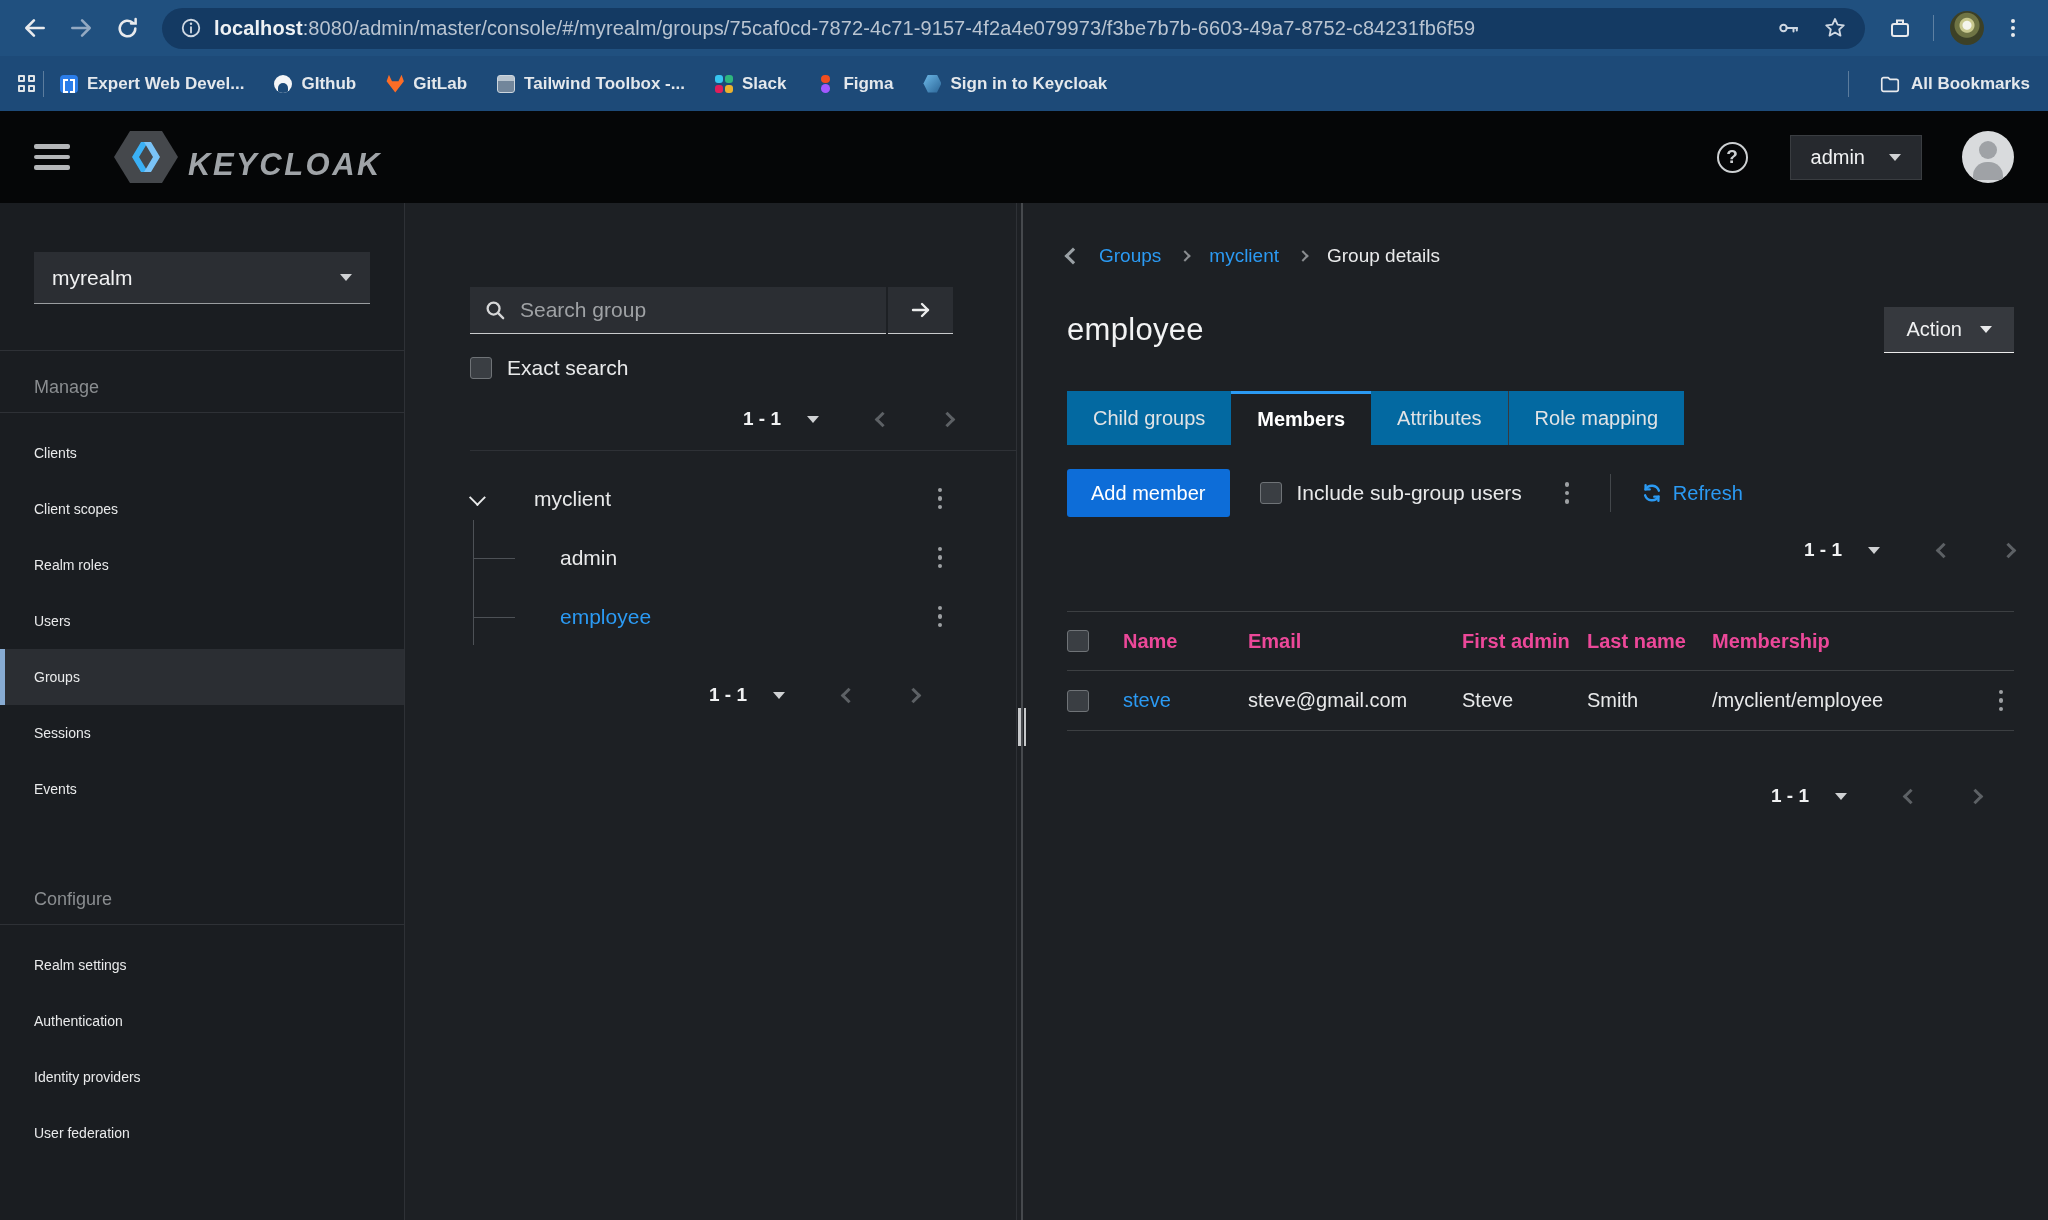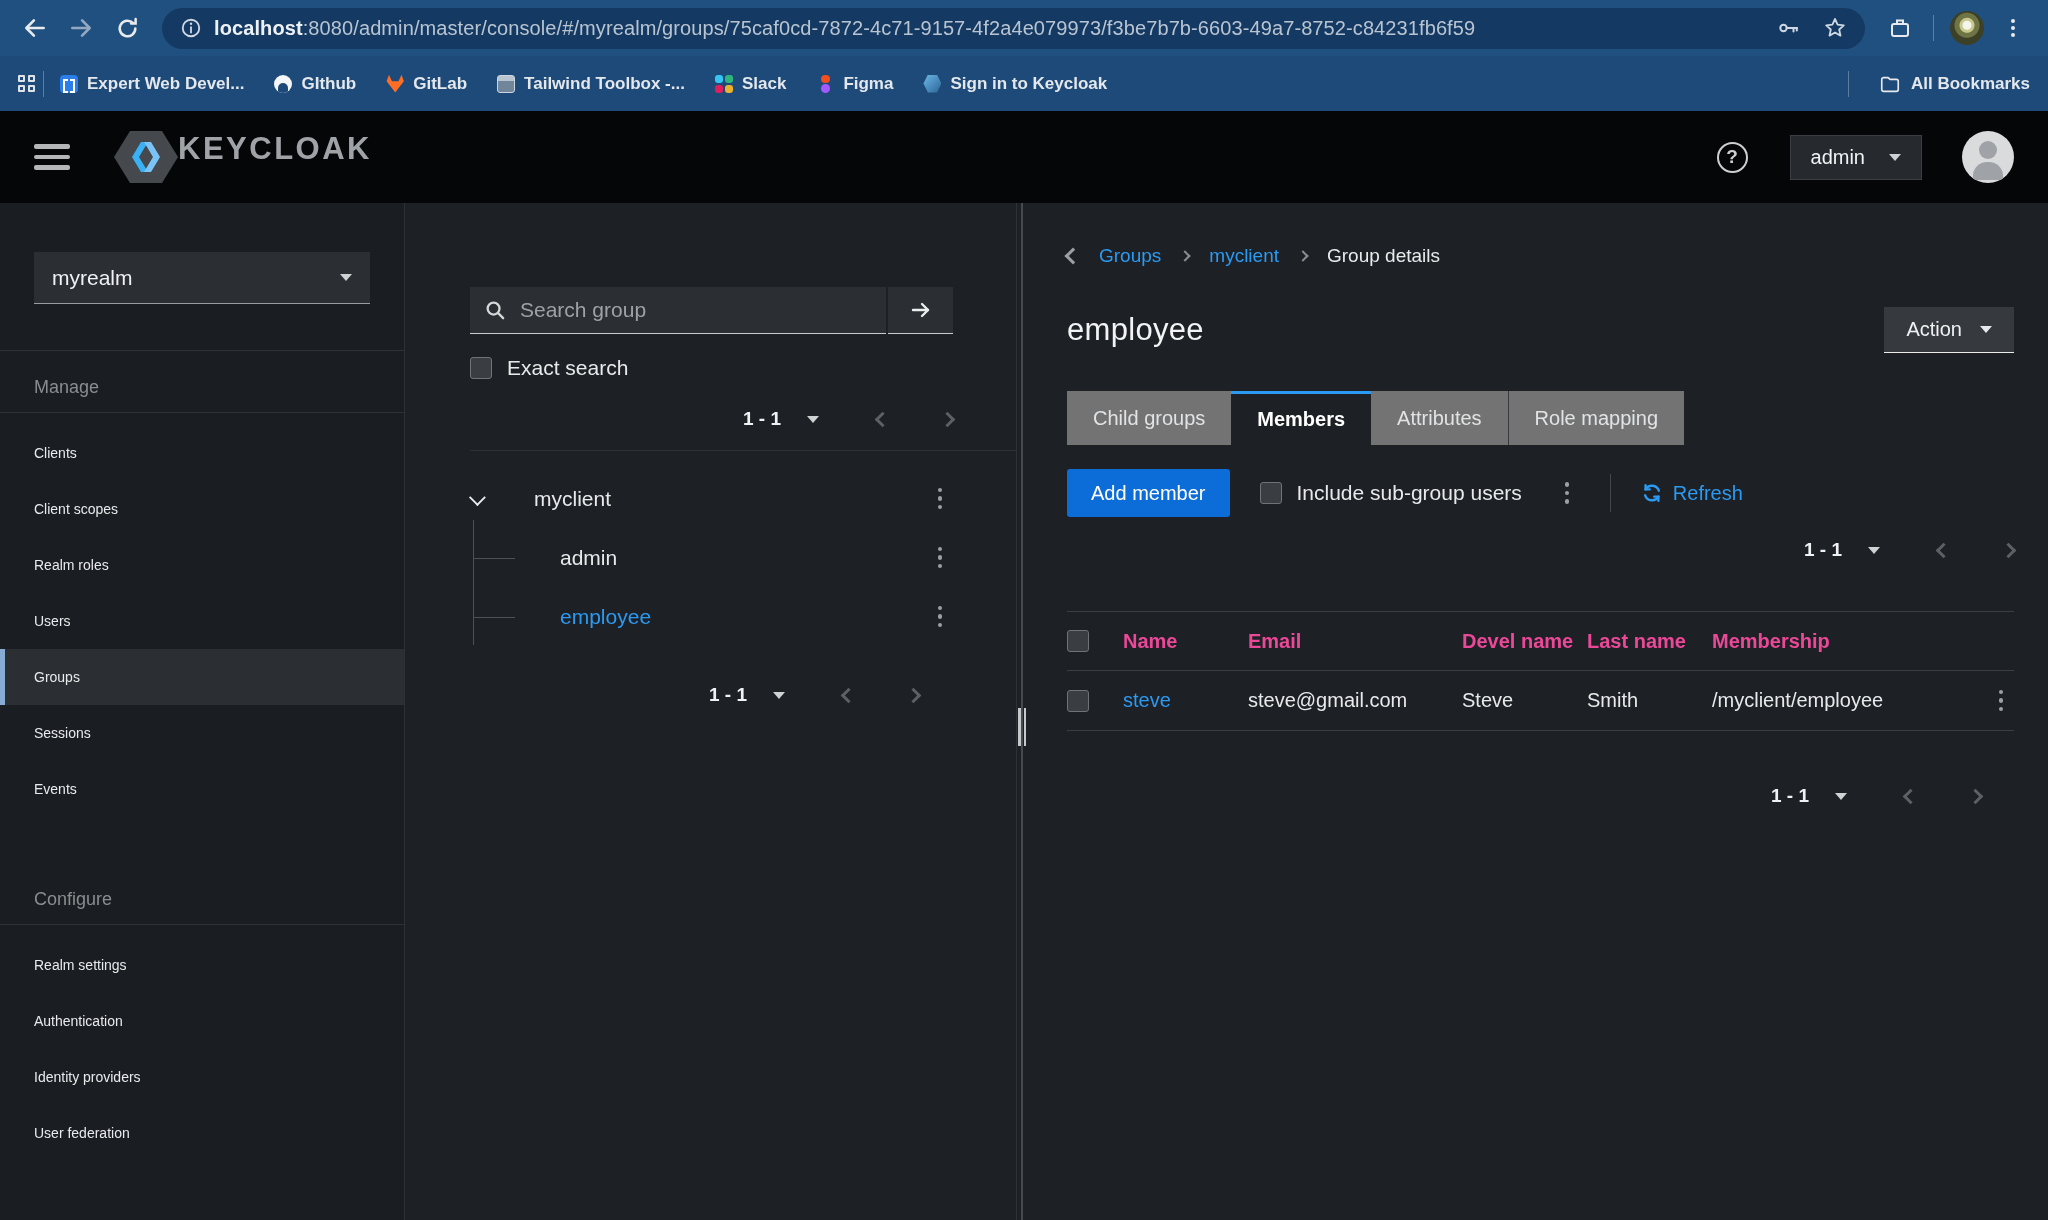--- a/index.html
+++ b/index.html
@@ -45,21 +45,21 @@
   .fav-figma i { width:9px; height:9px; border-radius:50%; }
   .fav-figma i:nth-child(1){background:#f24e1e} .fav-figma i:nth-child(2){background:#a259ff}
   .fav-keycloak { background:linear-gradient(135deg,#6db9e8,#2a6496); clip-path:polygon(25% 0,75% 0,100% 50%,75% 100%,25% 100%,0 50%); }
   .bm-spacer { flex:1; }
   .all-bookmarks { display:flex; align-items:center; gap:10px; margin-left:14px; white-space:nowrap; }
 
   
   .masthead { height:92px; background:#050607; display:flex; align-items:center; padding:0 34px; }
   .hamburger { width:36px; display:flex; flex-direction:column; gap:6px; margin-right:44px; }
   .hamburger i { height:4.5px; background:#b4b6b8; border-radius:2px; }
-  .brand { display:flex; align-items:flex-start; gap:0; }
+  .brand { display:flex; align-items:flex-end; gap:10px;font-style:italic; }
   .brand-word { font-size:31px; font-weight:700; letter-spacing:2.5px; color:#9fa3a7; }
   .mast-spacer { flex:1; }
   .help-icon { width:31px; height:31px; border:2.5px solid #cdd0d2; border-radius:50%; display:flex; align-items:center; justify-content:center;
     font-size:19px; font-weight:700; color:#cdd0d2; margin-right:42px; }
   .user-menu { height:45px; background:#26292e; border:1px solid #3a3d41; display:flex; align-items:center; gap:24px; padding:0 20px;
     font-size:20px; color:#f2f3f4; margin-right:40px; }
   .mast-avatar { width:52px; height:52px; border-radius:50%; background:#d9dbdd; position:relative; overflow:hidden; }
   .mast-avatar::before { content:""; position:absolute; left:17px; top:10px; width:18px; height:18px; border-radius:50%; background:#9fa2a6; }
   .mast-avatar::after { content:""; position:absolute; left:11px; top:31px; width:30px; height:18px; border-radius:14px 14px 0 0; background:#9fa2a6; }
 
@@ -122,21 +122,21 @@
   .bc-link { color:#2b9af3; cursor:pointer; }
   .bc-sep { width:8px; height:8px; border-right:2.5px solid #8a8d90; border-bottom:2.5px solid #8a8d90; transform:rotate(-45deg); }
   .bc-current { color:#e9eaeb; }
 
   .details-header { display:flex; align-items:center; margin-top:38px; height:46px; }
   .page-title { font-size:31px; font-weight:500; color:#f2f3f4; letter-spacing:.3px; }
   .action-btn { margin-left:auto; height:46px; padding:0 22px; background:#36393e; border-bottom:1px solid #ececec; display:flex; align-items:center; gap:18px; font-size:20px; color:#f0f1f2; cursor:pointer; }
   .action-btn .caret { border-top-color:#e8e9ea; }
 
   .tabs { display:flex; margin-top:38px; height:54px; align-items:stretch; }
-  .tab { display:flex; align-items:center; padding:0 26px; font-size:20px; color:#e1e3e5; background:#737373; border-left:1px solid #37393d; cursor:pointer; }
+  .tab { display:flex; align-items:center; padding:0 26px; font-size:20px; color:#e1e3e5; background:#0369a1; border-left:1px solid #37393d; cursor:pointer; }
   .tab:first-child { border-left:none; }
   .tab.active { background:#1d2024; border-top:3px solid #2b9af3; border-left:none; color:#fff; font-weight:700; }
   .tab.active + .tab { border-left:none; }
 
   .members-toolbar { display:flex; align-items:center; margin-top:24px; height:48px; }
   .btn-primary { height:48px; padding:0 24px; background:#0d6dd8; color:#fff; font-size:20px; border:none; border-radius:3px; display:flex; align-items:center; cursor:pointer; font-family:inherit; }
   .include-group { display:flex; align-items:center; gap:15px; margin-left:30px; font-size:21px; }
   .members-toolbar .kebab { margin-left:32px; }
   .vt-div { width:1px; height:38px; background:#43474b; margin:0 30px; }
   .refresh-link { display:flex; align-items:center; gap:10px; color:#2b9af3; font-size:20px; cursor:pointer; }
@@ -481,21 +481,21 @@
         <span class="chev chev-right"></span>
       </div>
 
       <div class="members-table">
         <div class="t-row t-head">
           <span class="c-cb">
               <span class="checkbox"></span>
             </span>
           <span class="c-name">Name</span>
           <span class="c-email">Email</span>
-          <span class="c-first">Devel name</span>
+          <span class="c-first">First admin</span>
           <span class="c-last">Last name</span>
           <span class="c-member">Membership</span>
           <span class="c-kebab"></span>
         </div>
         <div class="t-row">
           <span class="c-cb">
               <span class="checkbox"></span>
             </span>
           <span class="c-name link">steve</span>
           <span class="c-email">steve@gmail.com</span>

